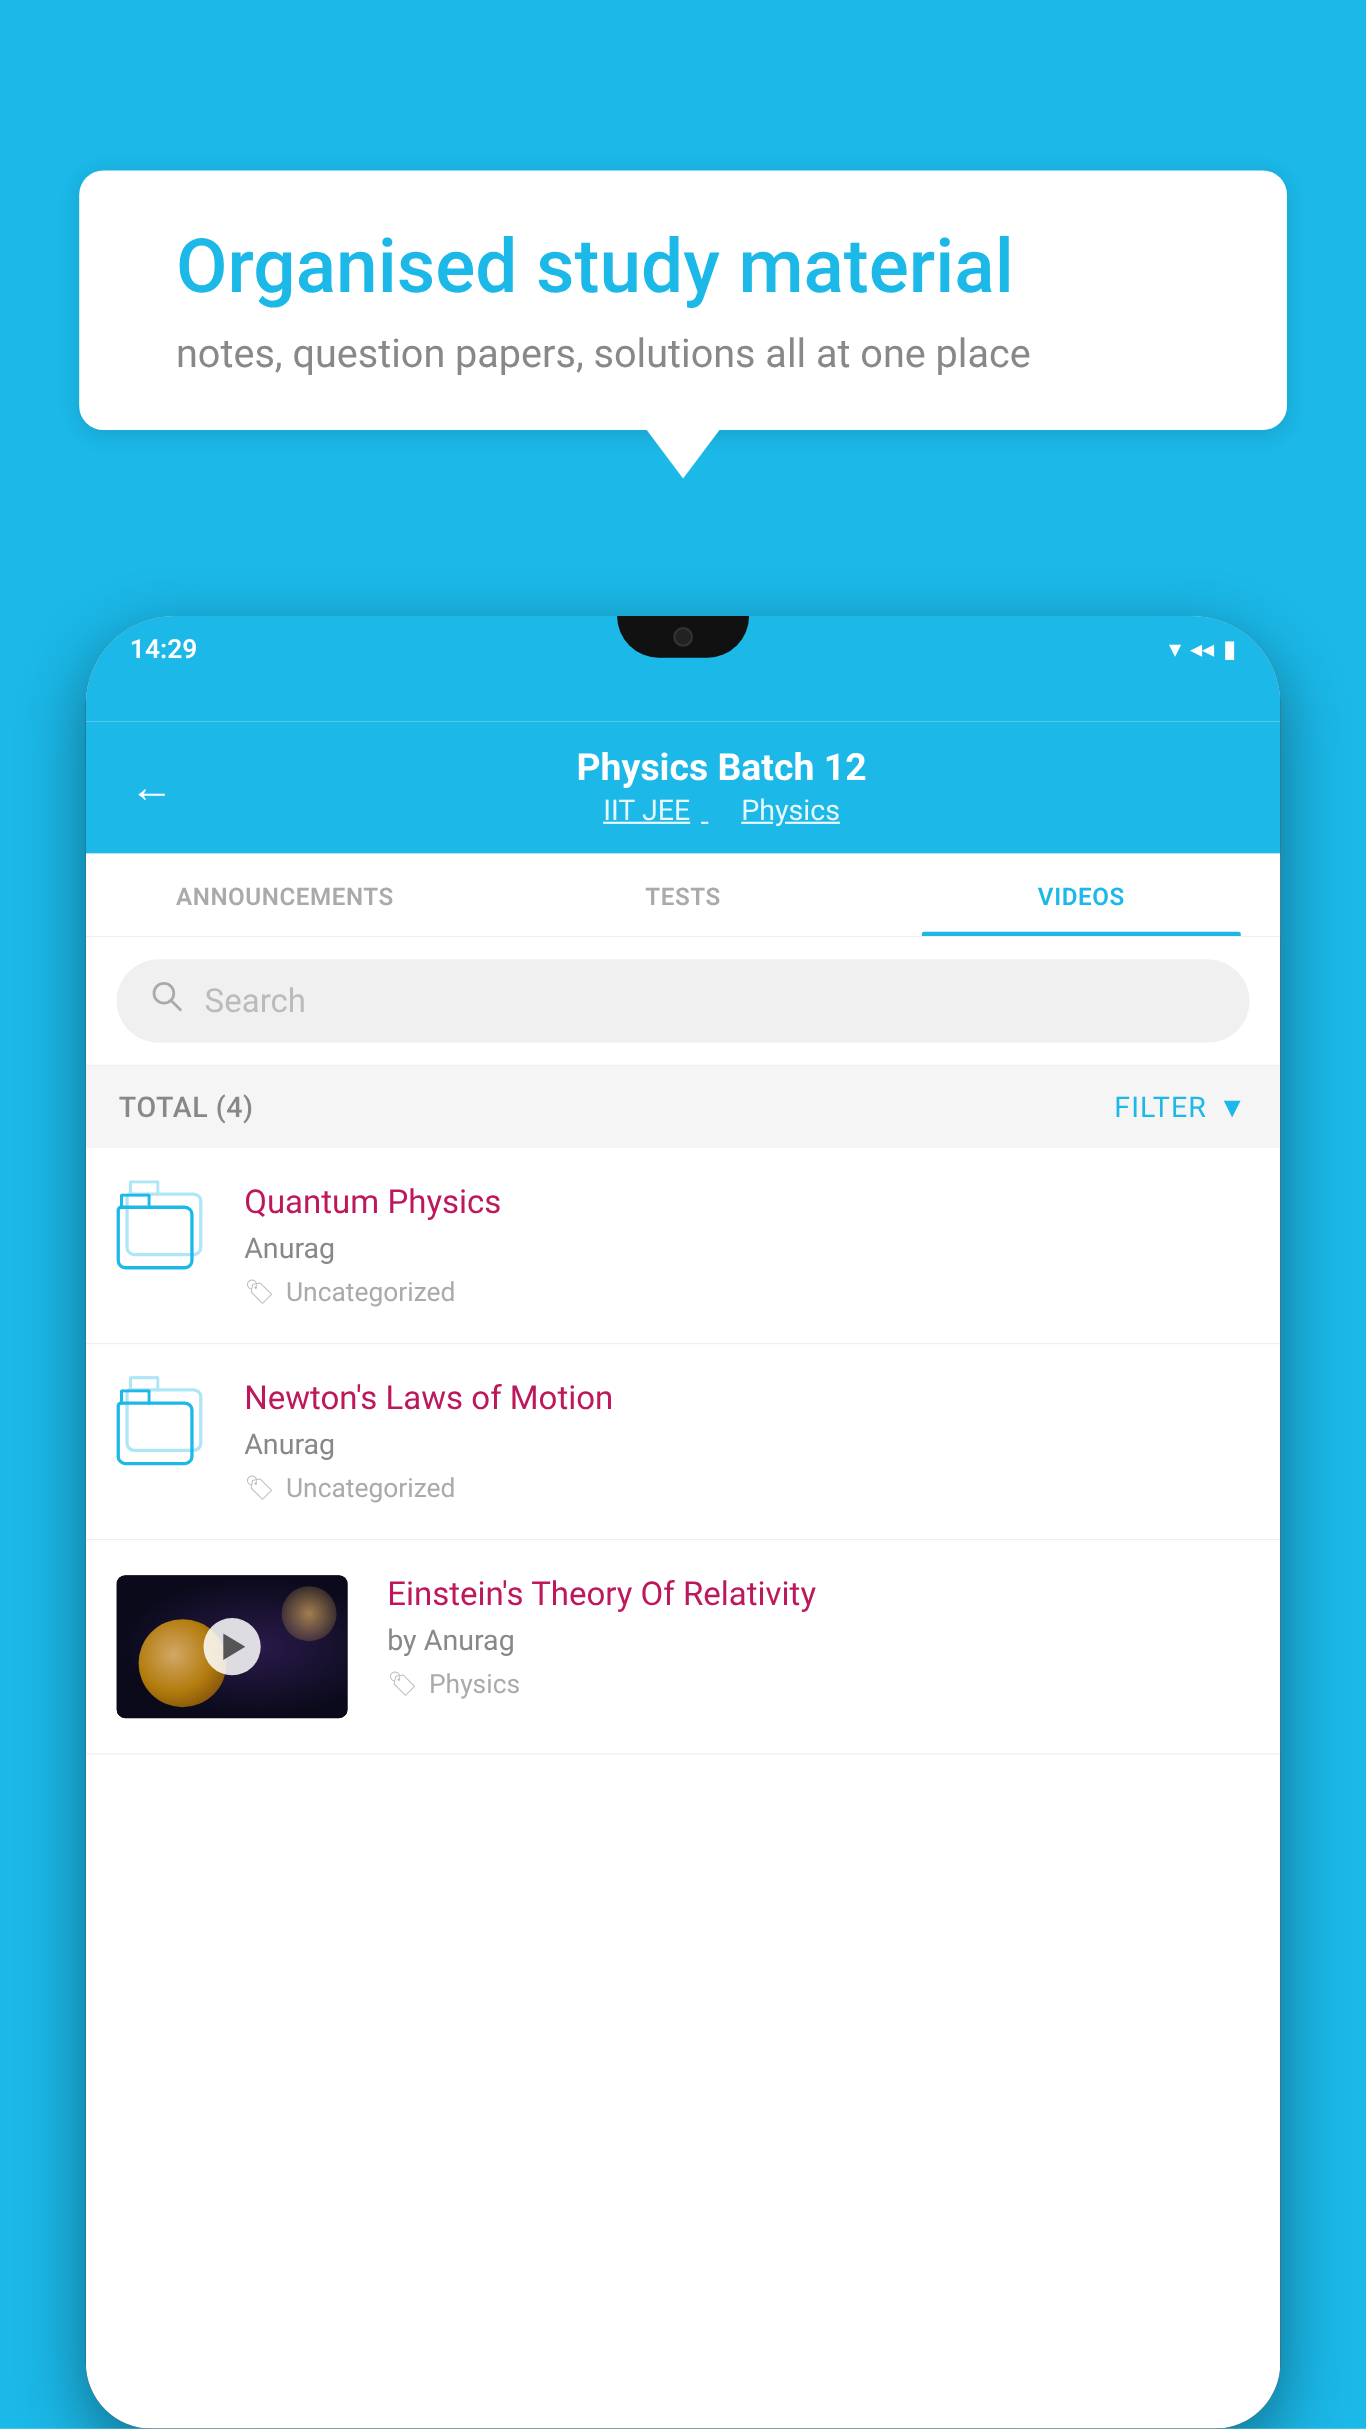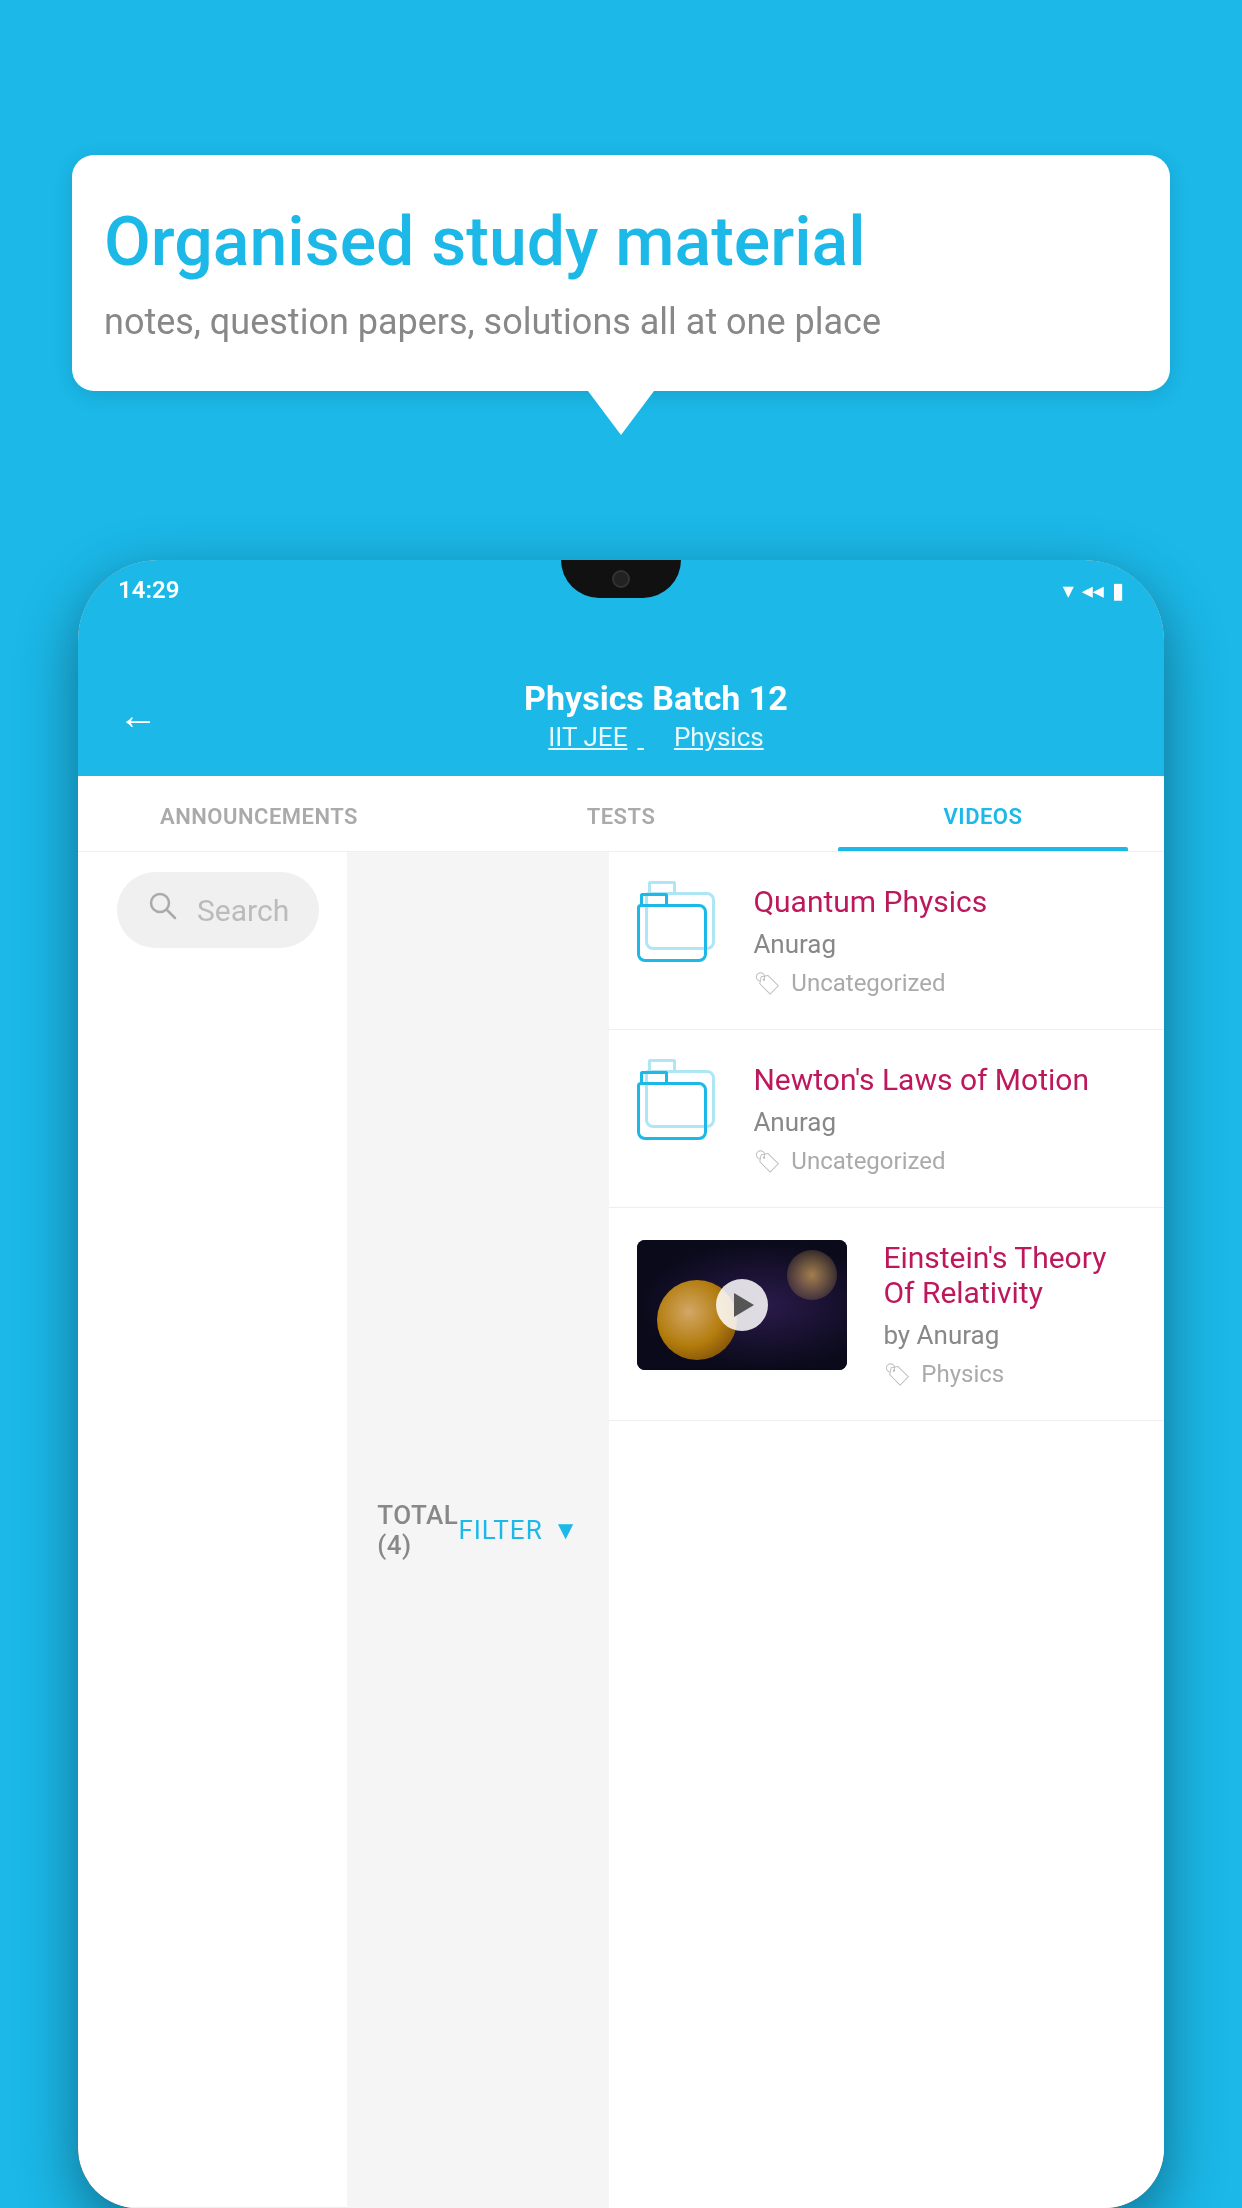--- a/index.html
+++ b/index.html
@@ -15,21 +15,21 @@
     }
 
     
     .speech-bubble {
       position: absolute;
       top: 155px;
       left: 72px;
       right: 72px;
       background: white;
       border-radius: 22px;
-      padding: 48px 32px;
+      padding: 48px 88px;
       box-shadow: 0 4px 20px rgba(0,0,0,0.12);
     }
 
     .speech-bubble::after {
       content: '';
       position: absolute;
       bottom: -44px;
       left: 50%;
       transform: translateX(-50%);
       width: 0;
@@ -426,22 +426,21 @@
       display: flex;
       flex-direction: column;
       height: calc(100% - 0px);
       overflow: hidden;
     }
 
     .phone-screen {
       flex: 1;
       overflow: hidden;
       display: flex;
-      flex-direction: row;
-      margin-left: 11px;
+      flex-direction: column;
     }
   </style>
 </head>
 <body>
 
 <div class="speech-bubble">
   <div class="bubble-title">Organised study material</div>
   <div class="bubble-subtitle">notes, question papers, solutions all at one place</div>
 </div>
 

